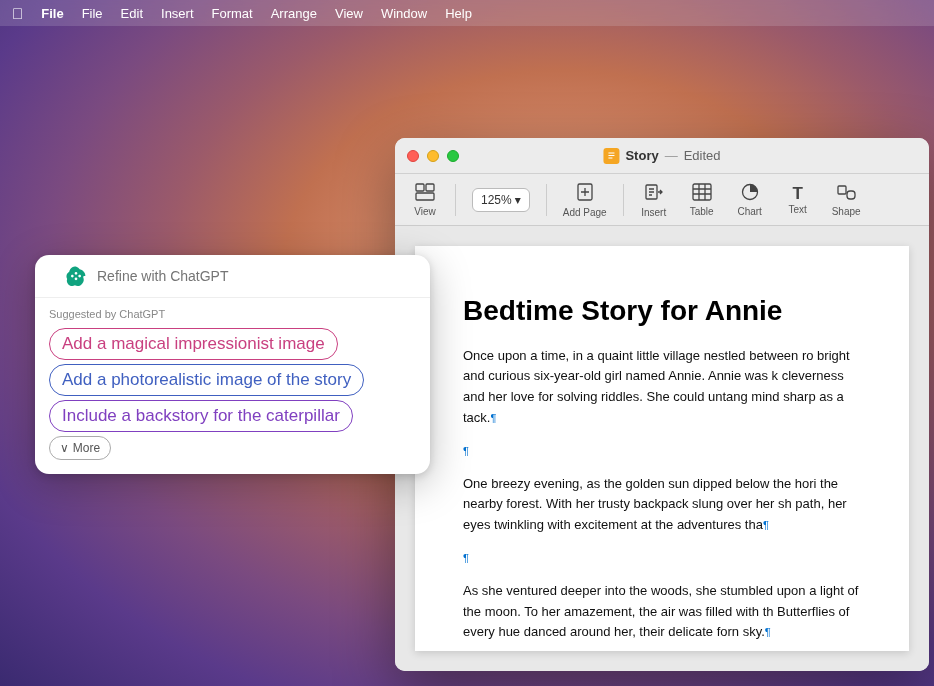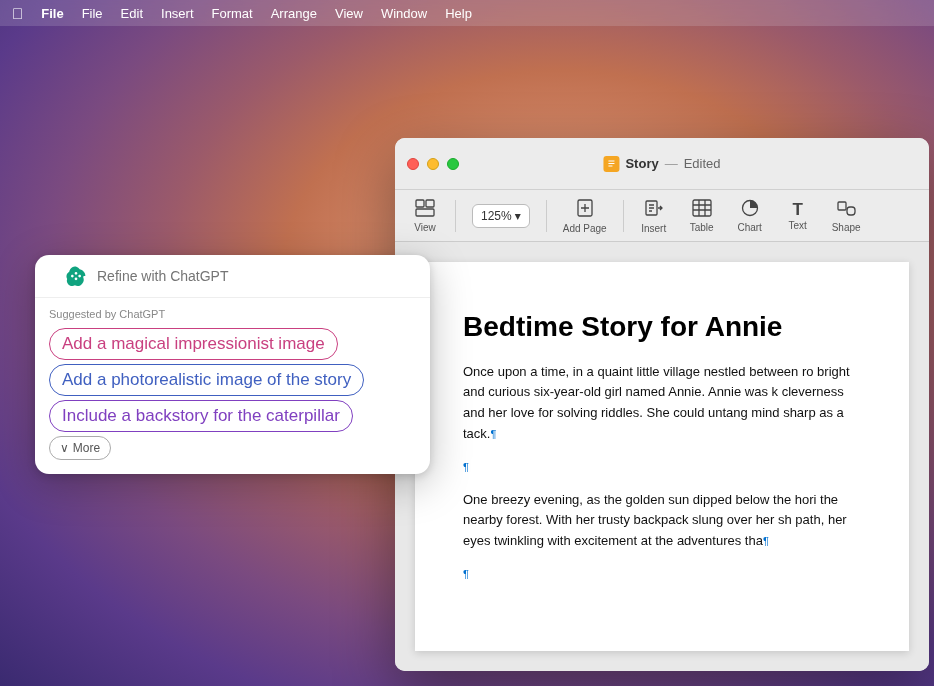--- a/index.html
+++ b/index.html
@@ -53,21 +53,21 @@
       background: #f5f5f5;
       border-radius: 10px;
       box-shadow: 0 20px 60px rgba(0,0,0,0.4);
       overflow: hidden;
       display: flex;
       flex-direction: column;
     }
 
     
     .window-titlebar {
-      height: 52px;
+      height: 36px;
       background: #ececec;
       display: flex;
       align-items: center;
       padding: 0 12px;
       border-bottom: 1px solid #d0d0d0;
       position: relative;
     }
     .traffic-lights {
       display: flex;
       gap: 8px;
@@ -451,20 +451,23 @@
       </div>
 
       <div class="doc-paragraph">
         <span>One breezy evening, as the golden sun dipped below the hori the nearby forest. With her trusty backpack slung over her sh path, her eyes twinkling with excitement at the adventures tha</span><span class="paragraph-mark">¶</span>
       </div>
 
       <div class="doc-paragraph">
         <span class="paragraph-mark">¶</span>
       </div>
 
+      <div class="doc-paragraph">
+        <span>As she ventured deeper into the woods, she stumbled upon a light of the moon. To her amazement, the air was filled with th Butterflies of every hue danced around her, their delicate forn sky.</span><span class="paragraph-mark">¶</span>
+      </div>
 
     </div>
   </div>
 </div>
 
 <div class="chatgpt-panel">
 
   <div class="chatgpt-input-area">
 
     <svg class="chatgpt-logo" viewBox="0 0 24 24" fill="none">

